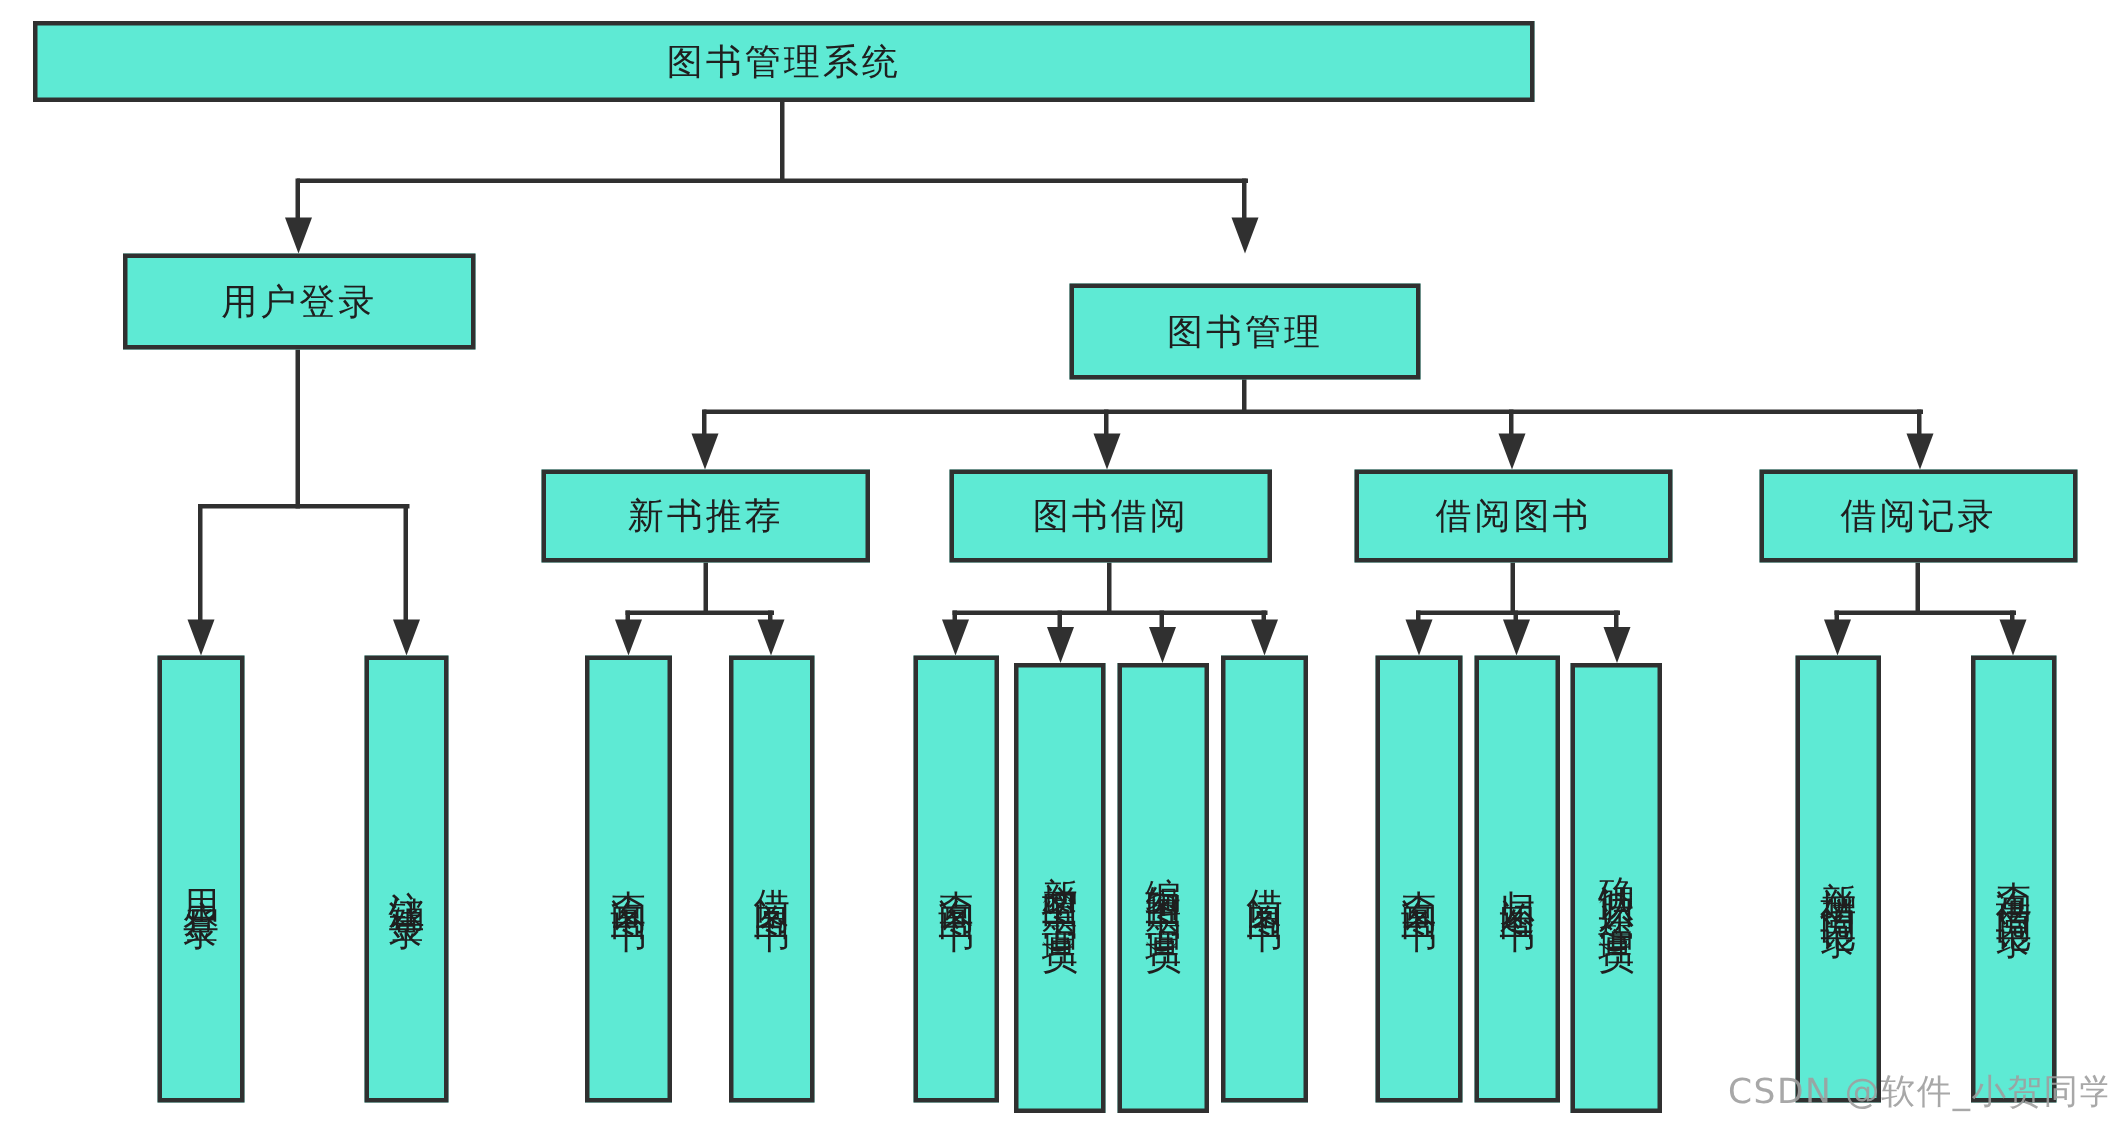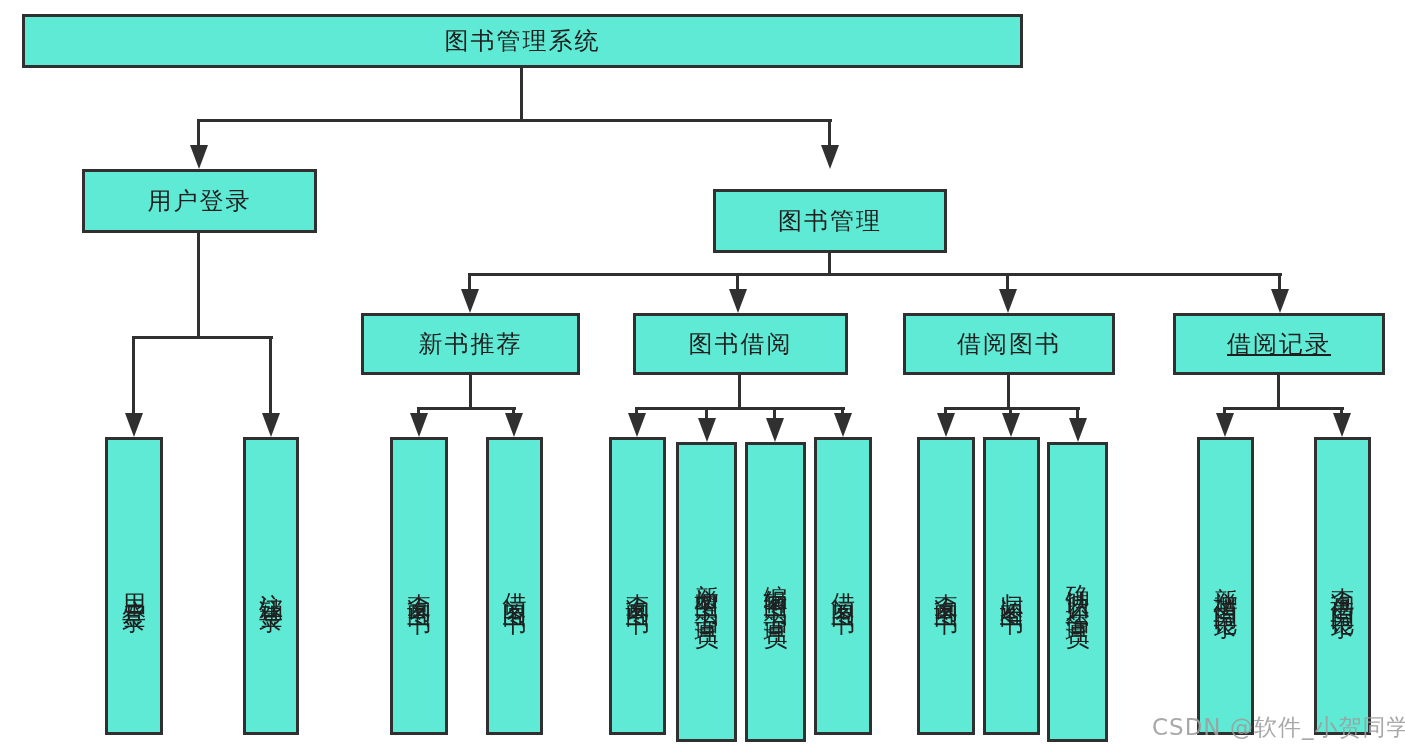--- a/index.html
+++ b/index.html
@@ -134,21 +134,21 @@
 
   <div class="box h" style="left:633px; top:313px; width:215px; height:62px;">
     <span>图书借阅</span>
   </div>
   <div class="box h" style="left:361px; top:313px; width:219px; height:62px;">
     <span>新书推荐</span>
   </div>
   <div class="box h" style="left:903px; top:313px; width:212px; height:62px;">
     <span>借阅图书</span>
   </div>
-  <div class="box h" style="left:1173px; top:313px; width:212px; height:62px;text-decoration:underline;">
+  <div class="box h" style="left:1173px; top:313px; width:212px; height:62px;">
     <span>借阅记录</span>
   </div>
 
   <div class="box v" style="left:105px; top:437px; width:58px; height:298px;">
     <span>用户登录</span>
   </div>
   <div class="box v" style="left:243px; top:437px; width:56px; height:298px;">
     <span>注销登录</span>
   </div>
 

